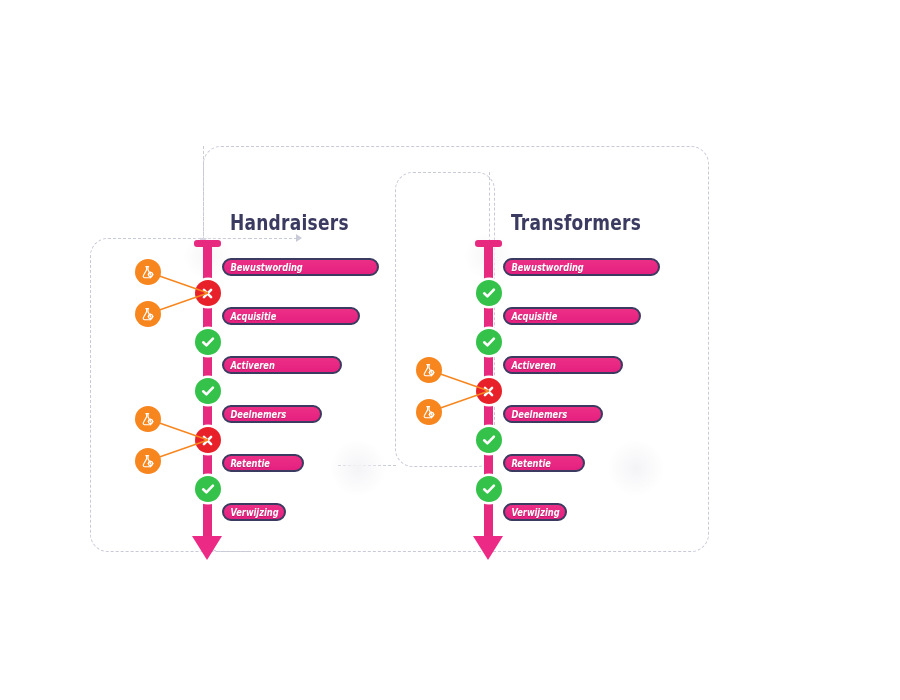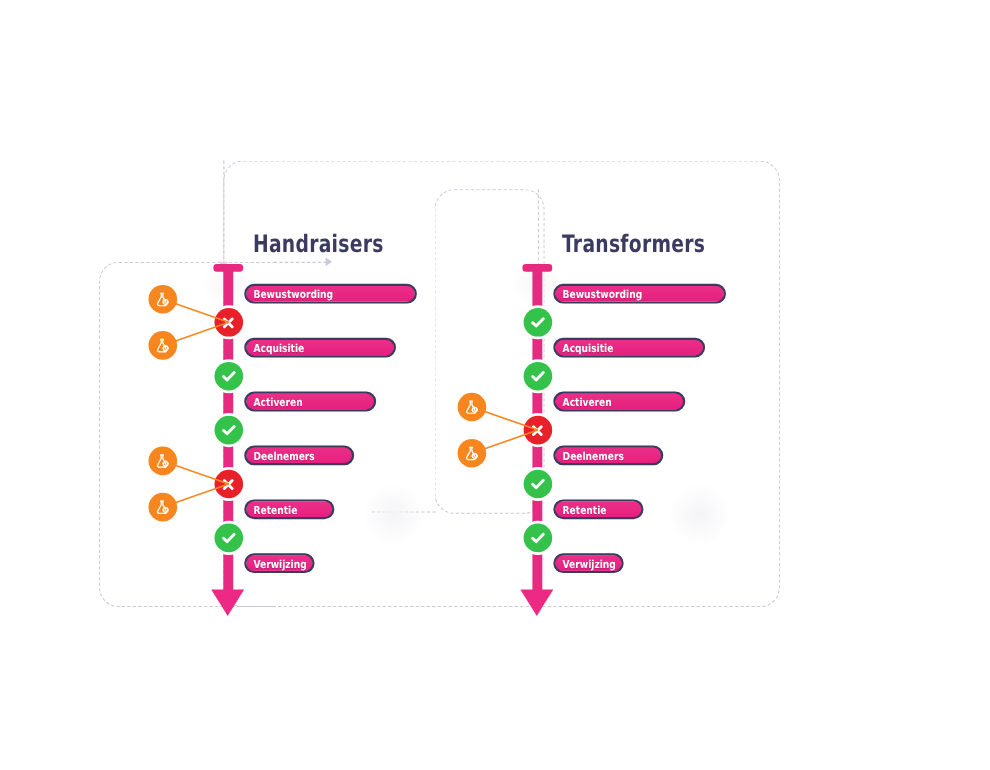--- a/index.html
+++ b/index.html
@@ -72,21 +72,21 @@
   }
 
   
   .pill{
     position:absolute;
     height:18px;
     border:2px solid #3b3a60;
     border-radius:10px;
     background:linear-gradient(180deg,#ec2f86 0%,#e52080 100%);
     box-sizing:border-box;
-    display:flex;align-items:flex-end;
+    display:flex;align-items:center;font-style:italic;
   }
   .pill span{
     font-family:"DejaVu Sans Condensed","Liberation Sans", sans-serif;
     font-weight:bold;
     font-size:10px;
     color:#ffffff;
     padding-left:7px;
     white-space:nowrap;
     transform:scaleX(.92);
     transform-origin:left center;

